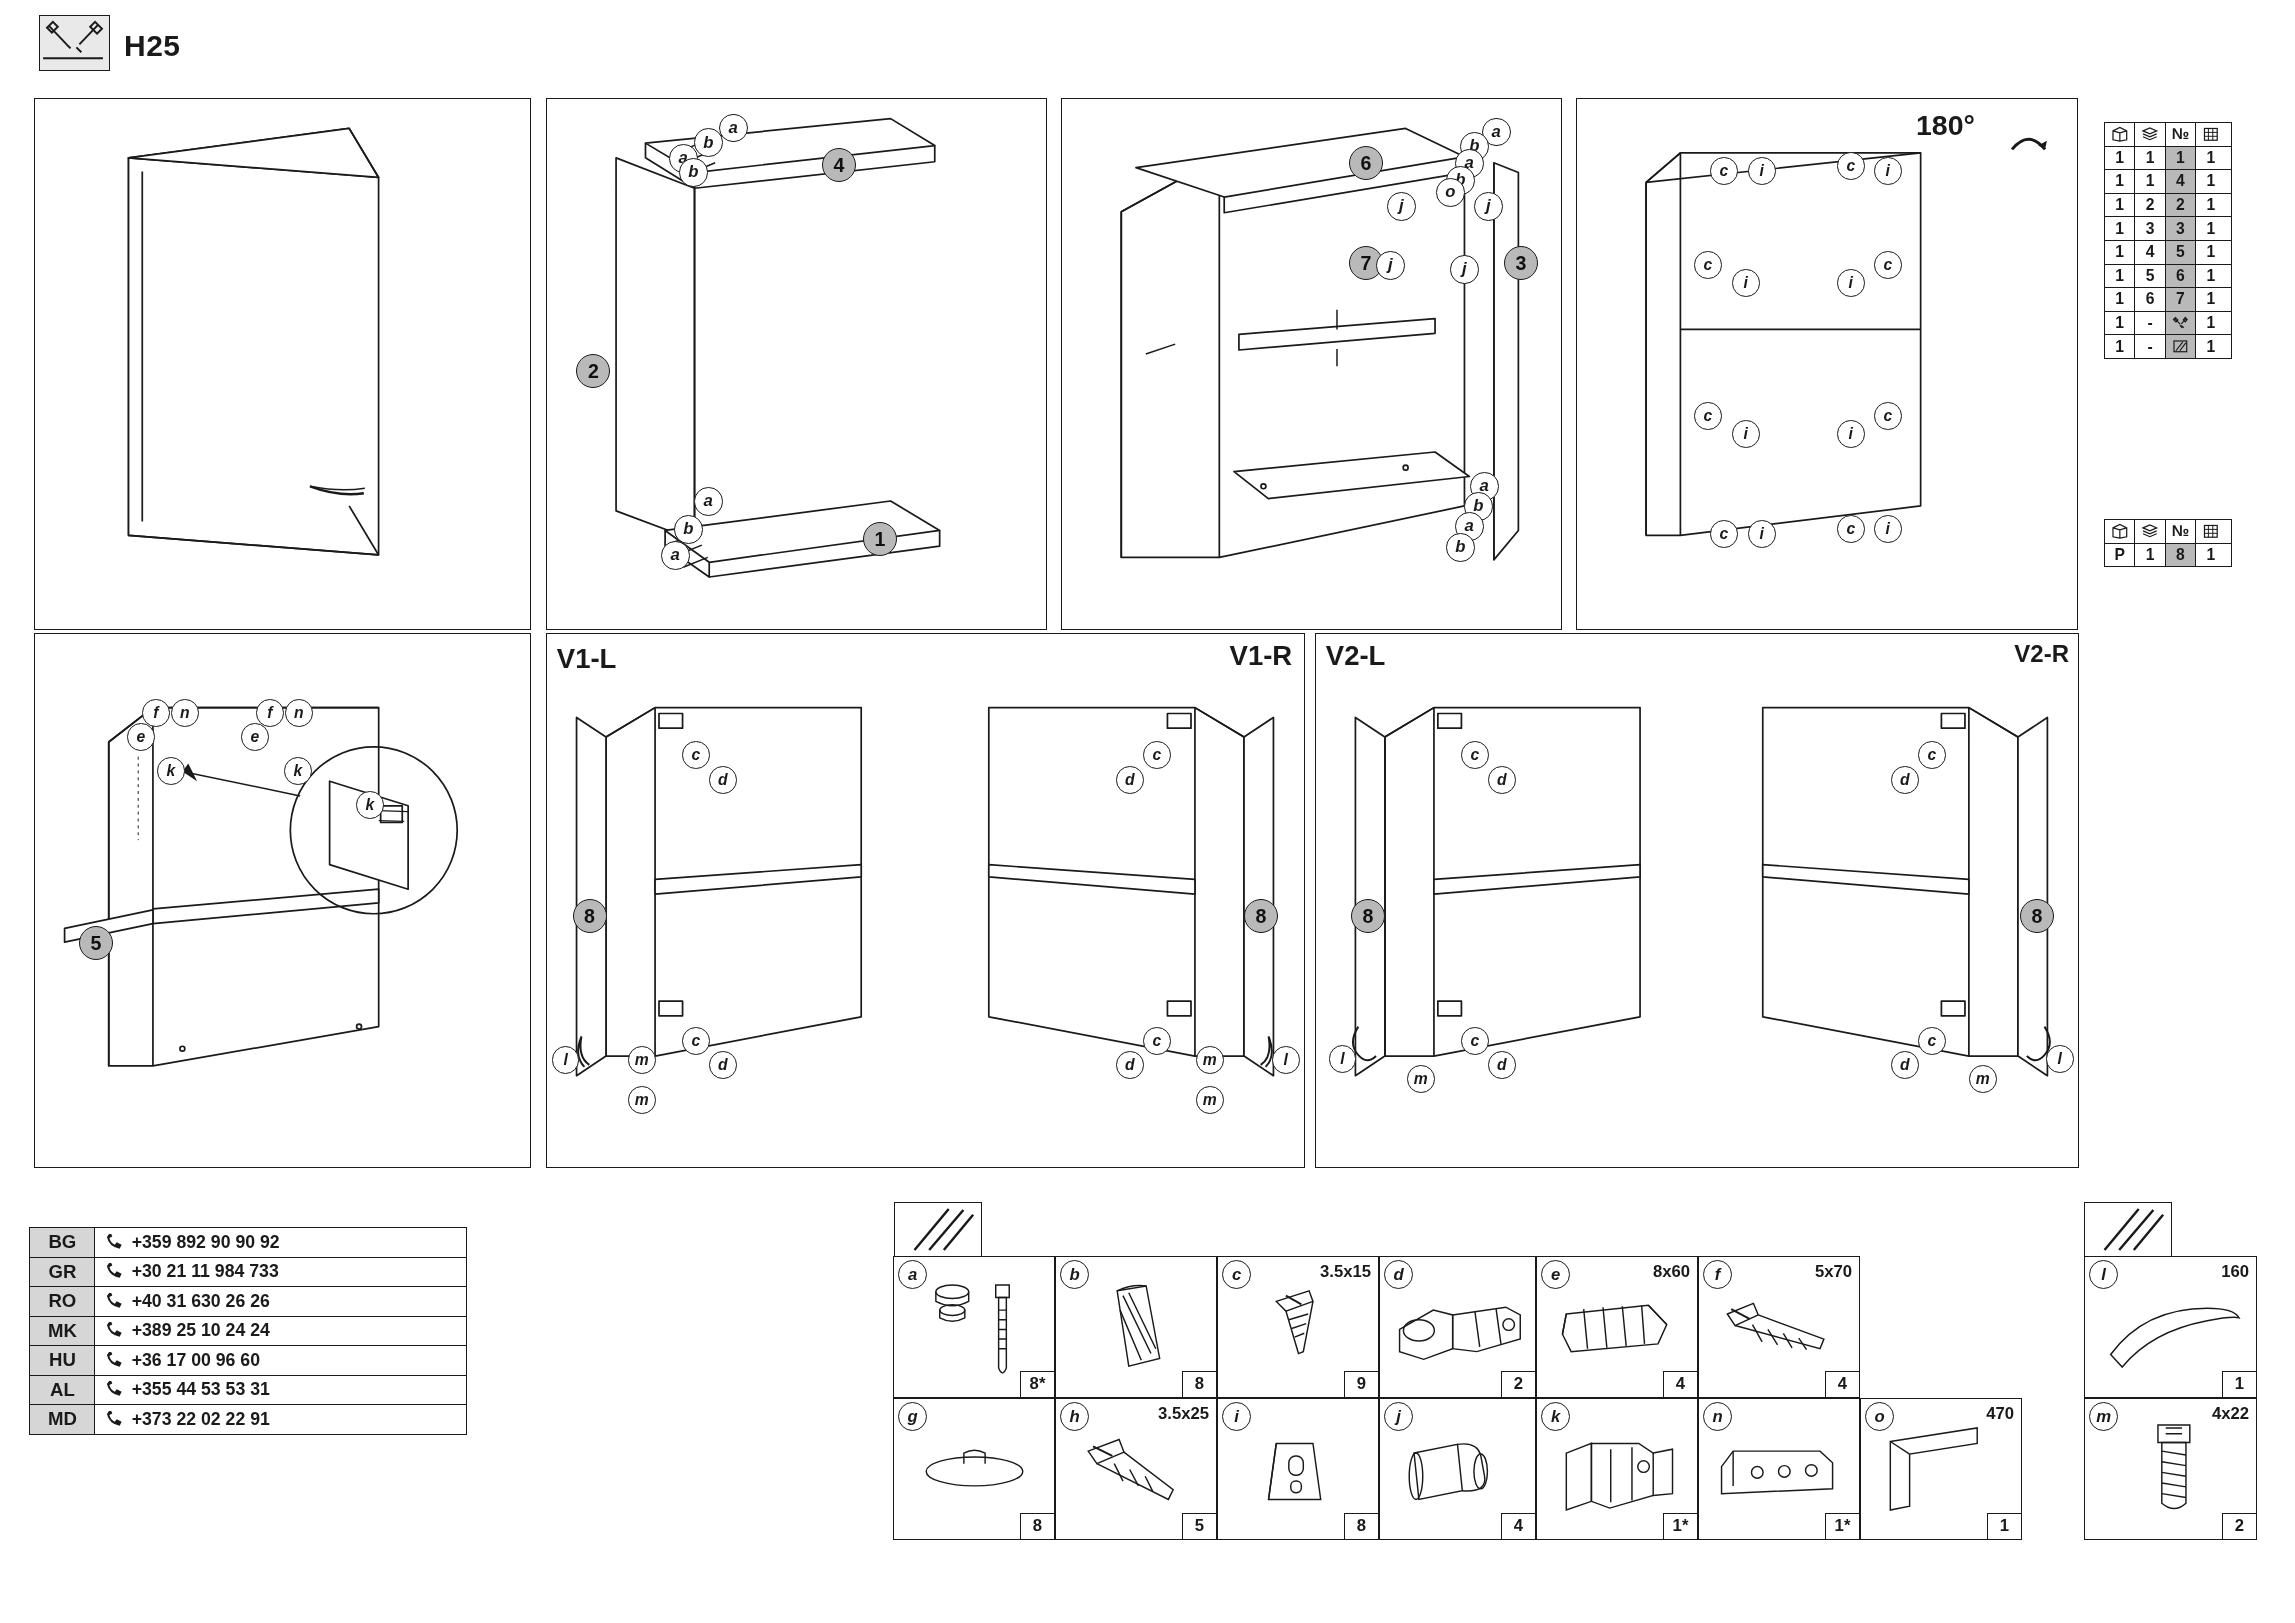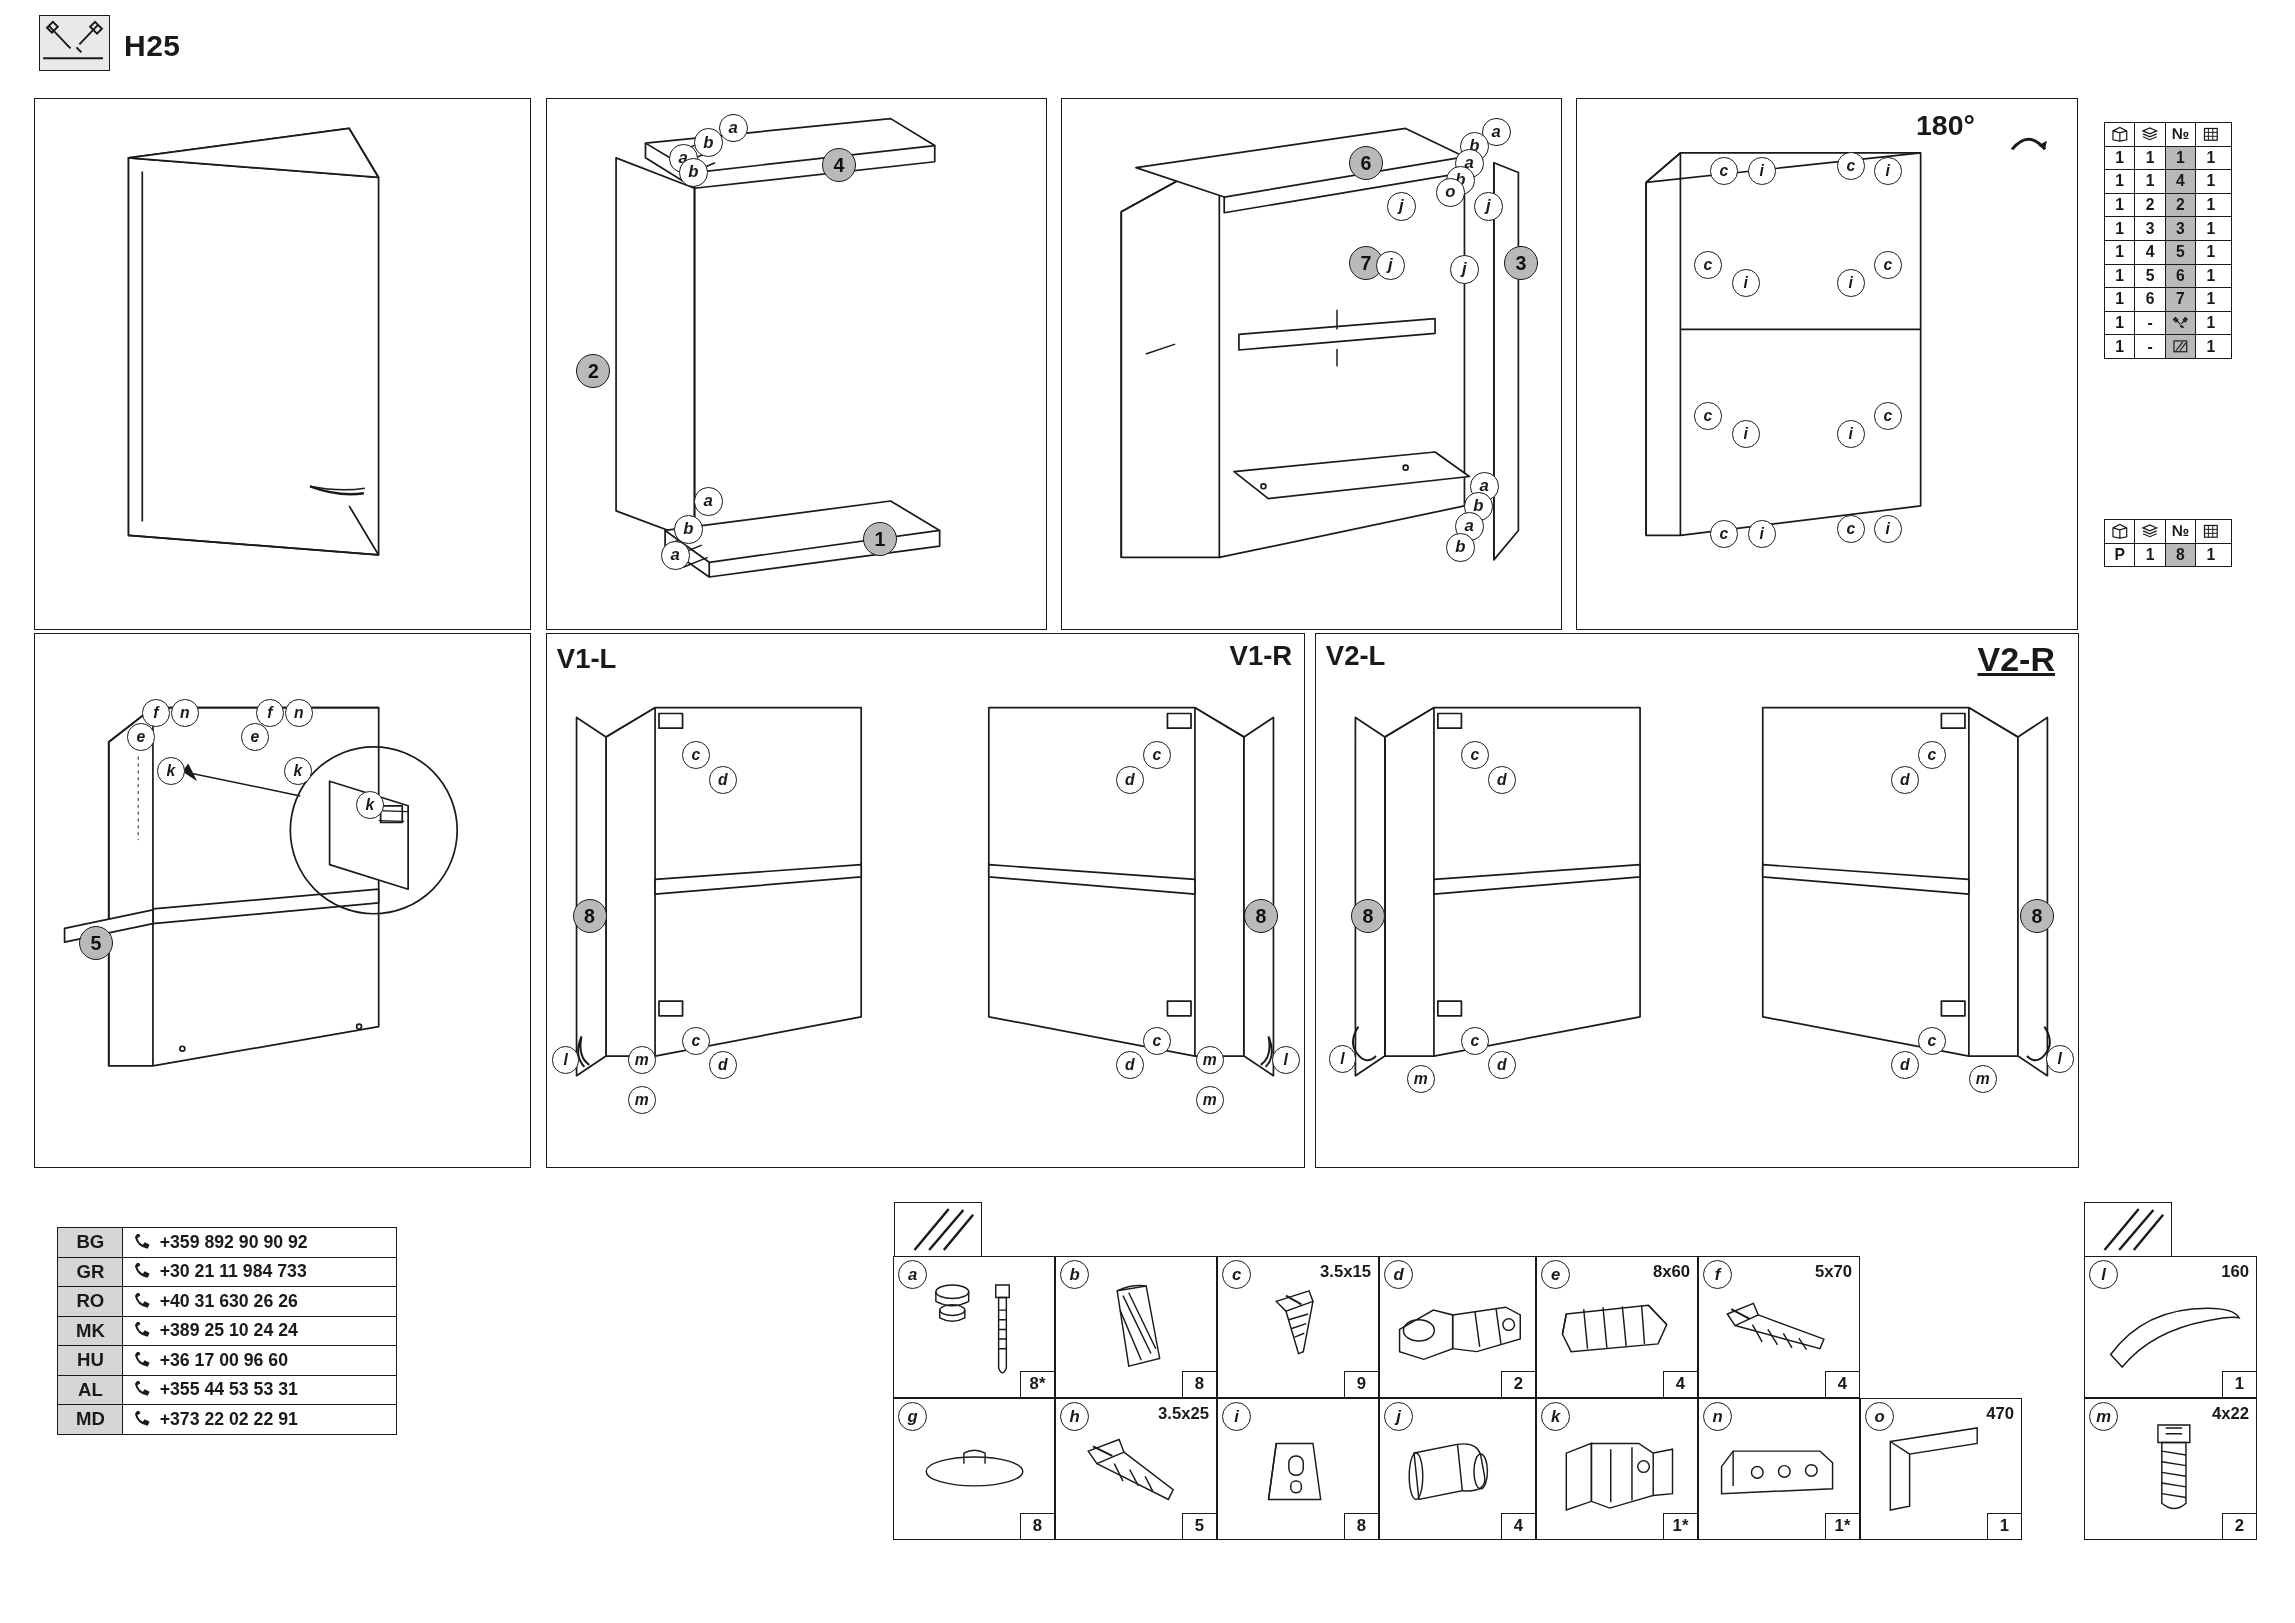--- a/index.html
+++ b/index.html
@@ -13,21 +13,21 @@
           display:flex;align-items:center;justify-content:center;font-weight:bold;color:#111;}
   .cir{position:absolute;border-radius:50%;background:#fff;border:1px solid #1a1a1a;
        display:flex;align-items:center;justify-content:center;font-weight:bold;font-style:italic;}
   svg{display:block;}
 
   
   #hdr-title{left:124px;top:29.4px;font-size:30px;letter-spacing:0.5px;}
   #hdr-icon{position:absolute;left:39px;top:14.7px;width:69px;height:54px;border:1.5px solid #1a1a1a;background:#e9e9e9;}
 
   
-  #contacts{position:absolute;left:29.4px;top:1227px;width:340px;border:1.5px solid #1a1a1a;box-sizing:border-box;margin-left:28px;}
+  #contacts{position:absolute;left:29.4px;top:1227px;width:438px;border:1.5px solid #1a1a1a;box-sizing:border-box;}
   #contacts .row{display:flex;align-items:center;height:28.5px;border-bottom:1px solid #1a1a1a;}
   #contacts .row:last-child{border-bottom:none;}
   #contacts .cc{width:64px;text-align:center;font-weight:bold;font-size:18.6px;background:#d6d6d6;
                 border-right:1px solid #1a1a1a;line-height:28.5px;height:28.5px;}
   #contacts .ph{flex:1;padding-left:8.8px;font-weight:bold;font-size:17.7px;display:flex;align-items:center;gap:7.9px;}
 
   
   #parts{position:absolute;left:893px;top:1256px;width:1173px;}
   .pbox{position:absolute;border:1.5px solid #1a1a1a;box-sizing:border-box;background:#fff;}
   .pcode{position:absolute;left:3.9px;top:2.9px;width:27.5px;height:27.5px;border-radius:50%;border:1.5px solid #1a1a1a;
@@ -509,21 +509,21 @@
     <div class="cir" style="left:649px;top:412px;width:25.5px;height:25.5px;font-size:15.7px;">
         <span>m</span>
       </div>
     <div class="cir" style="left:649px;top:452px;width:25.5px;height:25.5px;font-size:15.7px;">
         <span>m</span>
       </div>
   </div>
 
   <div class="panel" style="left:1315px;top:633px;width:764px;height:535px;">
     <div class="lbl" style="left:9.8px;top:5.9px;font-size:27.5px;"><span>V2-L</span></div>
-    <div class="lbl" style="right:23px;top:5.9px;font-size:34px;text-decoration:underline;"><span>V2-R</span></div>
+    <div class="lbl" style="right:9px;top:5.9px;font-size:24px;"><span>V2-R</span></div>
     <svg width="761" height="532" viewBox="0 0 1550 1084">
       <g stroke="#1a1a1a" stroke-width="3.5" fill="none" stroke-linejoin="round">
         <path d="M140 210 L240 150 L660 150 L660 780 L240 860 L140 860 Z" fill="#fff"></path>
         <path d="M140 210 L240 150 M240 150 L240 860 M140 210 L140 860"></path>
         <path d="M240 500 L660 470 L660 495 L240 530 Z" fill="#fff"></path>
         <path d="M80 170 L140 210 L140 860 L80 900 Z" fill="#fff"></path>
         <path d="M86 800 q-22 34 0 58 q18 20 36 2" stroke-width="4"></path>
         <rect x="248" y="162" width="48" height="30"></rect>
           <rect x="248" y="748" width="48" height="30"></rect>
         <path d="M910 150 L1330 150 L1430 210 L1430 860 L1330 860 L910 780 Z" fill="#fff"></path>

